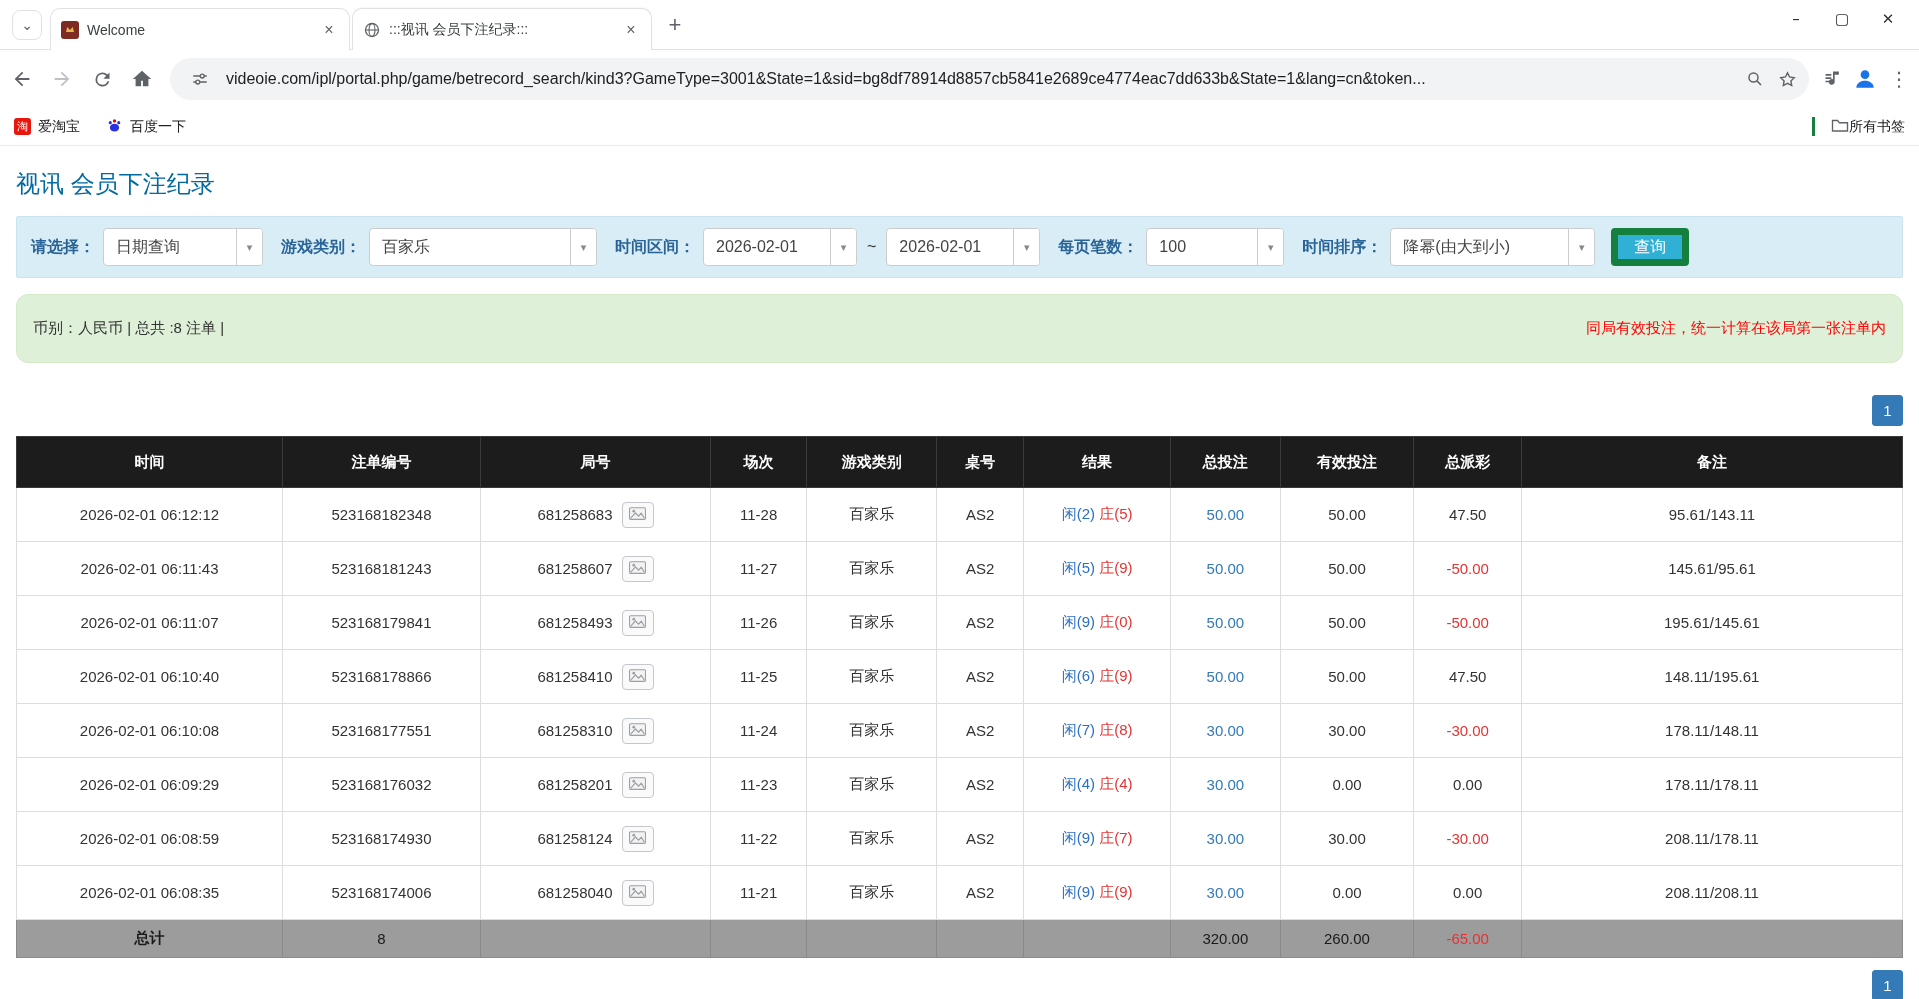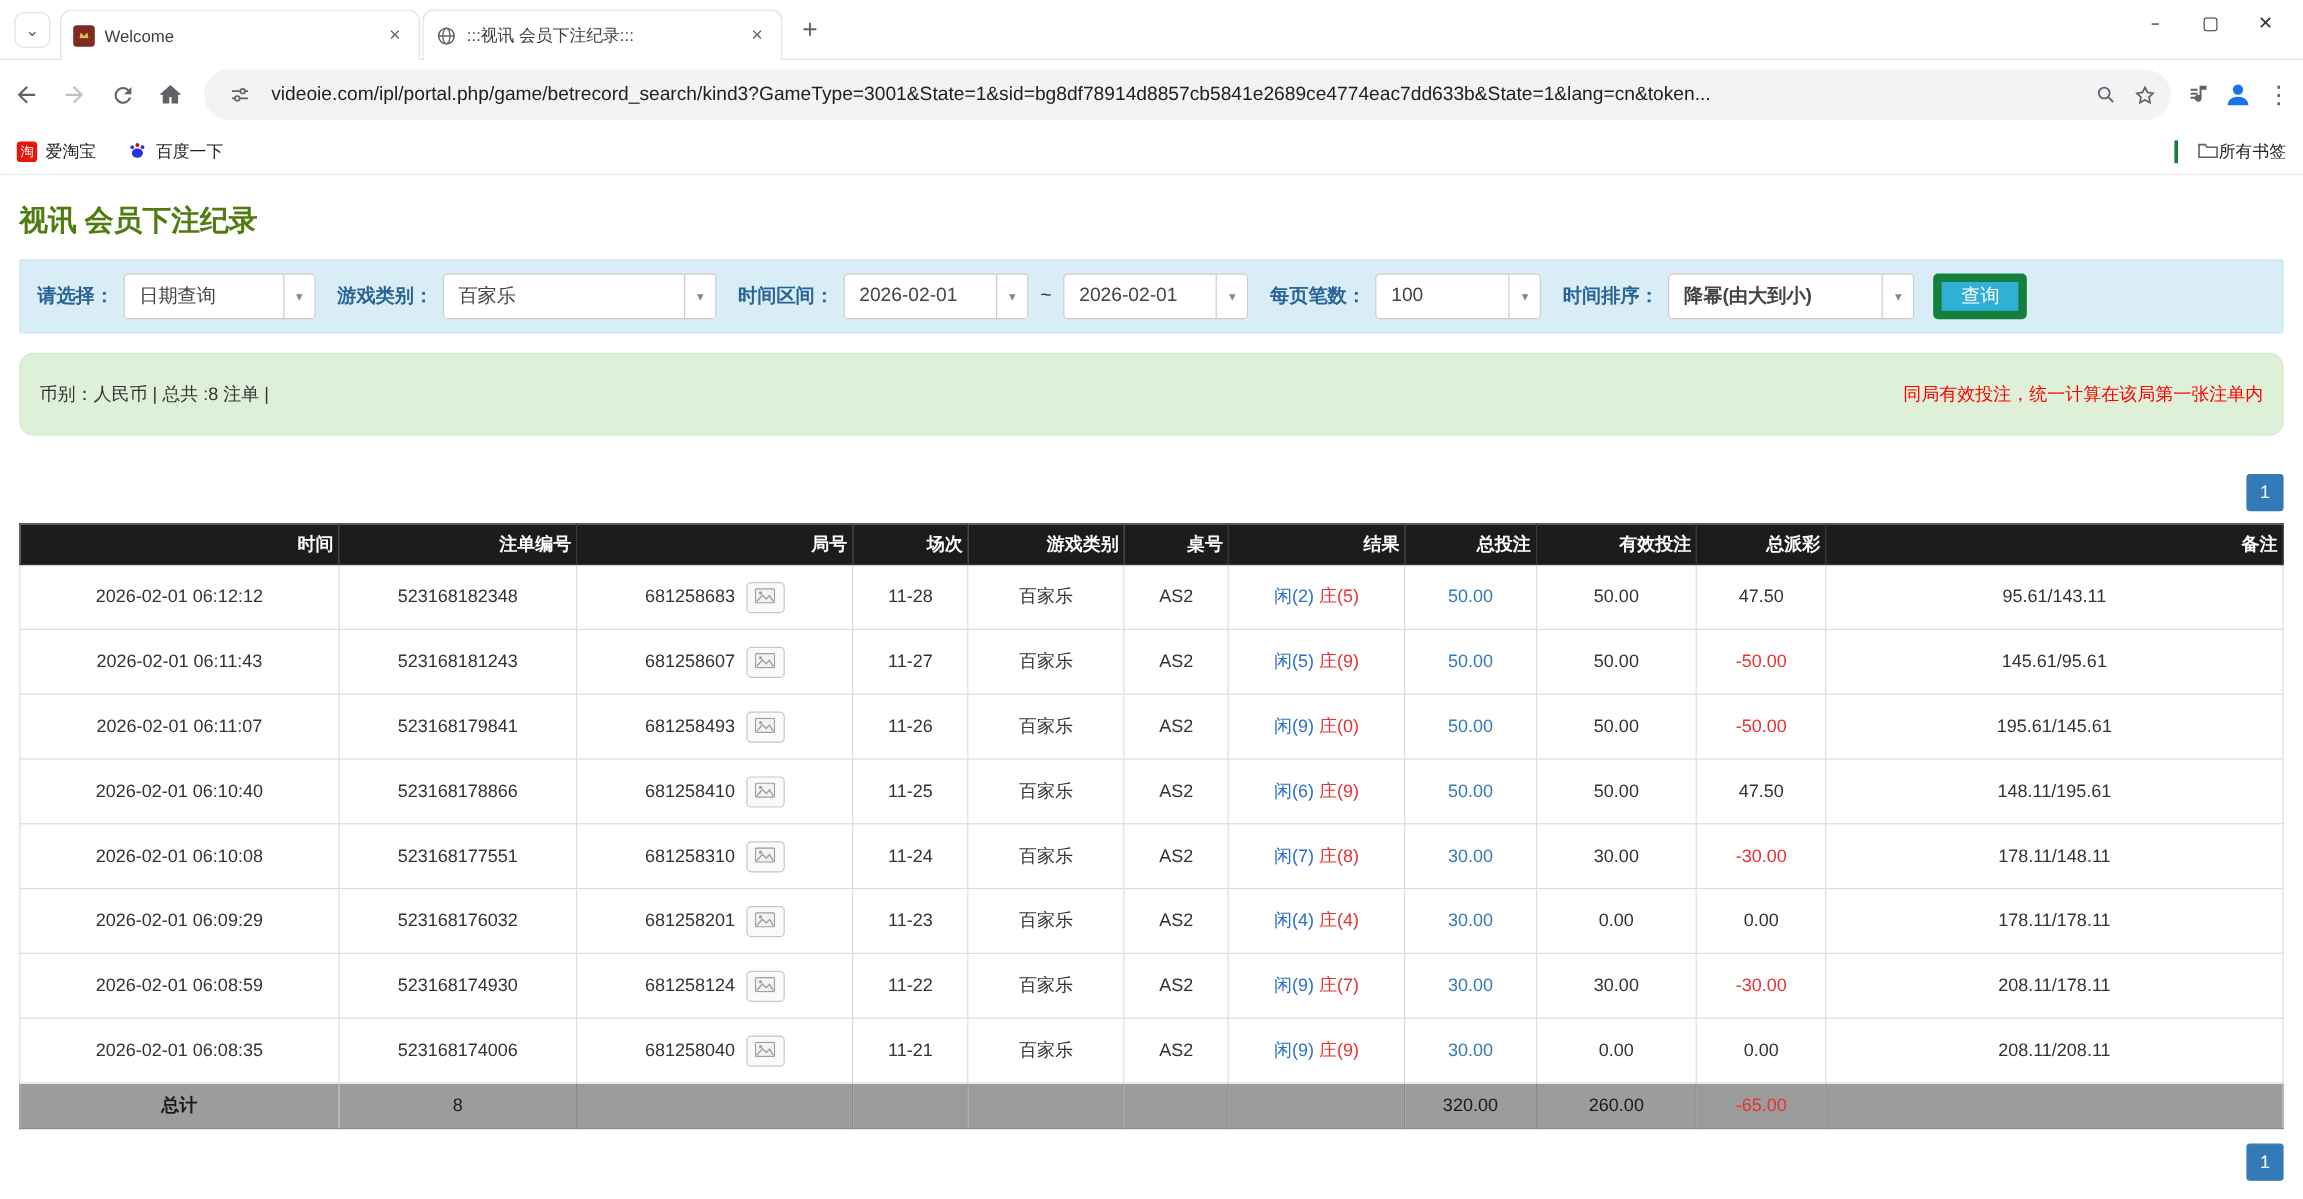--- a/index.html
+++ b/index.html
@@ -53,35 +53,35 @@
   .url-text { flex: 1; font-size: 16px; color: #202124; white-space: nowrap; overflow: hidden; text-overflow: ellipsis; margin: 0 10px; }
   .urlbar-ico { width: 32px; height: 32px; display: flex; align-items: center; justify-content: center; cursor: pointer; flex: none; }
   .avatar { width: 32px; height: 32px; border-radius: 50%; display: flex; align-items: center; justify-content: center; cursor: pointer; }
   .menu-dots { width: 36px; height: 36px; border: none; background: transparent; color: #5f6368; font-size: 20px; cursor: pointer; }
   .bookmarks { height: 38px; background: #fff; border-bottom: 1px solid #e8eaed; display: flex; align-items: center; padding: 0 14px; font-size: 14px; color: #202124; }
   .bm-item { display: flex; align-items: center; gap: 7px; margin-right: 26px; cursor: pointer; }
   .bm-ico-taobao { width: 17px; height: 17px; background: #e8160c; color: #fff; border-radius: 3px; font-size: 11px; display: flex; align-items: center; justify-content: center; }
   .bm-right { margin-left: auto; display: flex; align-items: center; gap: 0; border-left: 3px solid #15803d; padding-left: 16px; cursor: pointer; }
   
   .page { padding: 0 16px; background: #fff; }
-  .page-title { font-size: 24px; font-weight: 700; color: #4d7c0f; margin: 22px 0 16px 0; }
+  .page-title { font-size: 24px; font-weight: 400; color: #0369a1; margin: 22px 0 16px 0; }
   .filterbar {
     background: #d9edf7; border: 1px solid #c9e4f1; border-radius: 2px;
     padding: 11px 14px; display: flex; align-items: center; gap: 8px; flex-wrap: nowrap;
   }
   .flabel { color: #2a6496; font-weight: bold; font-size: 16px; white-space: nowrap; margin-left: 10px; text-align: center; }
   .flabel:first-child { margin-left: 0; }
   .combo {
     background: #fff; border: 1px solid #ccc; border-radius: 4px; height: 38px;
     display: flex; align-items: stretch; font-size: 16px; color: #444; cursor: pointer; overflow: hidden;
   }
   .combo-text { display: flex; align-items: center; padding: 0 12px; flex: 1; white-space: nowrap; }
   .combo-arrow { width: 26px; border-left: 1px solid #ccc; display: flex; align-items: center; justify-content: center; color: #888; font-size: 11px; background: #fff; }
   .w-select { width: 160px; } .w-game { width: 228px; } .w-date { width: 154px; }
-  .w-size { width: 138px; } .w-sort { width: 205px; font-weight: bold; }
+  .w-size { width: 138px; } .w-sort { width: 205px; }
   .tilde { font-size: 16px; color: #333; padding: 0 2px; }
   .query-btn {
     background: #31b0d5; border: 7px solid #15803d; color: #fff; font-size: 16px;
     height: 38px; padding: 0 16px; border-radius: 4px; cursor: pointer; margin-left: 8px;
   }
   .summary-bar {
     background: #dff0d8; border: 1px solid #d6e9c6; border-radius: 12px; margin-top: 16px;
     padding: 24px 16px; display: flex; justify-content: space-between; align-items: center; font-size: 15px;
   }
   .summary-left { color: #333; }
@@ -89,22 +89,22 @@
   .pager { display: flex; justify-content: flex-end; }
   .pager.top { margin: 32px 0 10px 0; }
   .pager.bottom { margin: 12px 0 0 0; }
   .page-btn {
     min-width: 31px; height: 31px; background: #337ab7; border: 1px solid #337ab7;
     color: #fff; font-size: 15px; border-radius: 3px; cursor: pointer;
   }
   
   table.bets { width: 100%; border-collapse: collapse; font-size: 15px; table-layout: fixed; }
   table.bets th {
-    background: #1c1c1c; color: #fff; font-weight: bold; height: 34px;
-    border: 1px solid #3a3a3a; text-align: right; padding: 0 4px;
+    background: #1c1c1c; color: #fff; font-weight: bold; height: 51px;
+    border: 1px solid #3a3a3a; text-align: center; padding: 0 4px;
   }
   table.bets td {
     border: 1px solid #ddd; height: 54px; text-align: center; padding: 0 4px;
     color: #333; background: #fff; overflow: hidden; white-space: nowrap;
   }
   .round-wrap { display: inline-flex; align-items: center; gap: 9px; }
   .round-btn {
     width: 32px; height: 26px; border: 1px solid #c4c8cc; border-radius: 4px;
     background: #fafafa; display: inline-flex; align-items: center; justify-content: center; cursor: pointer;
   }

